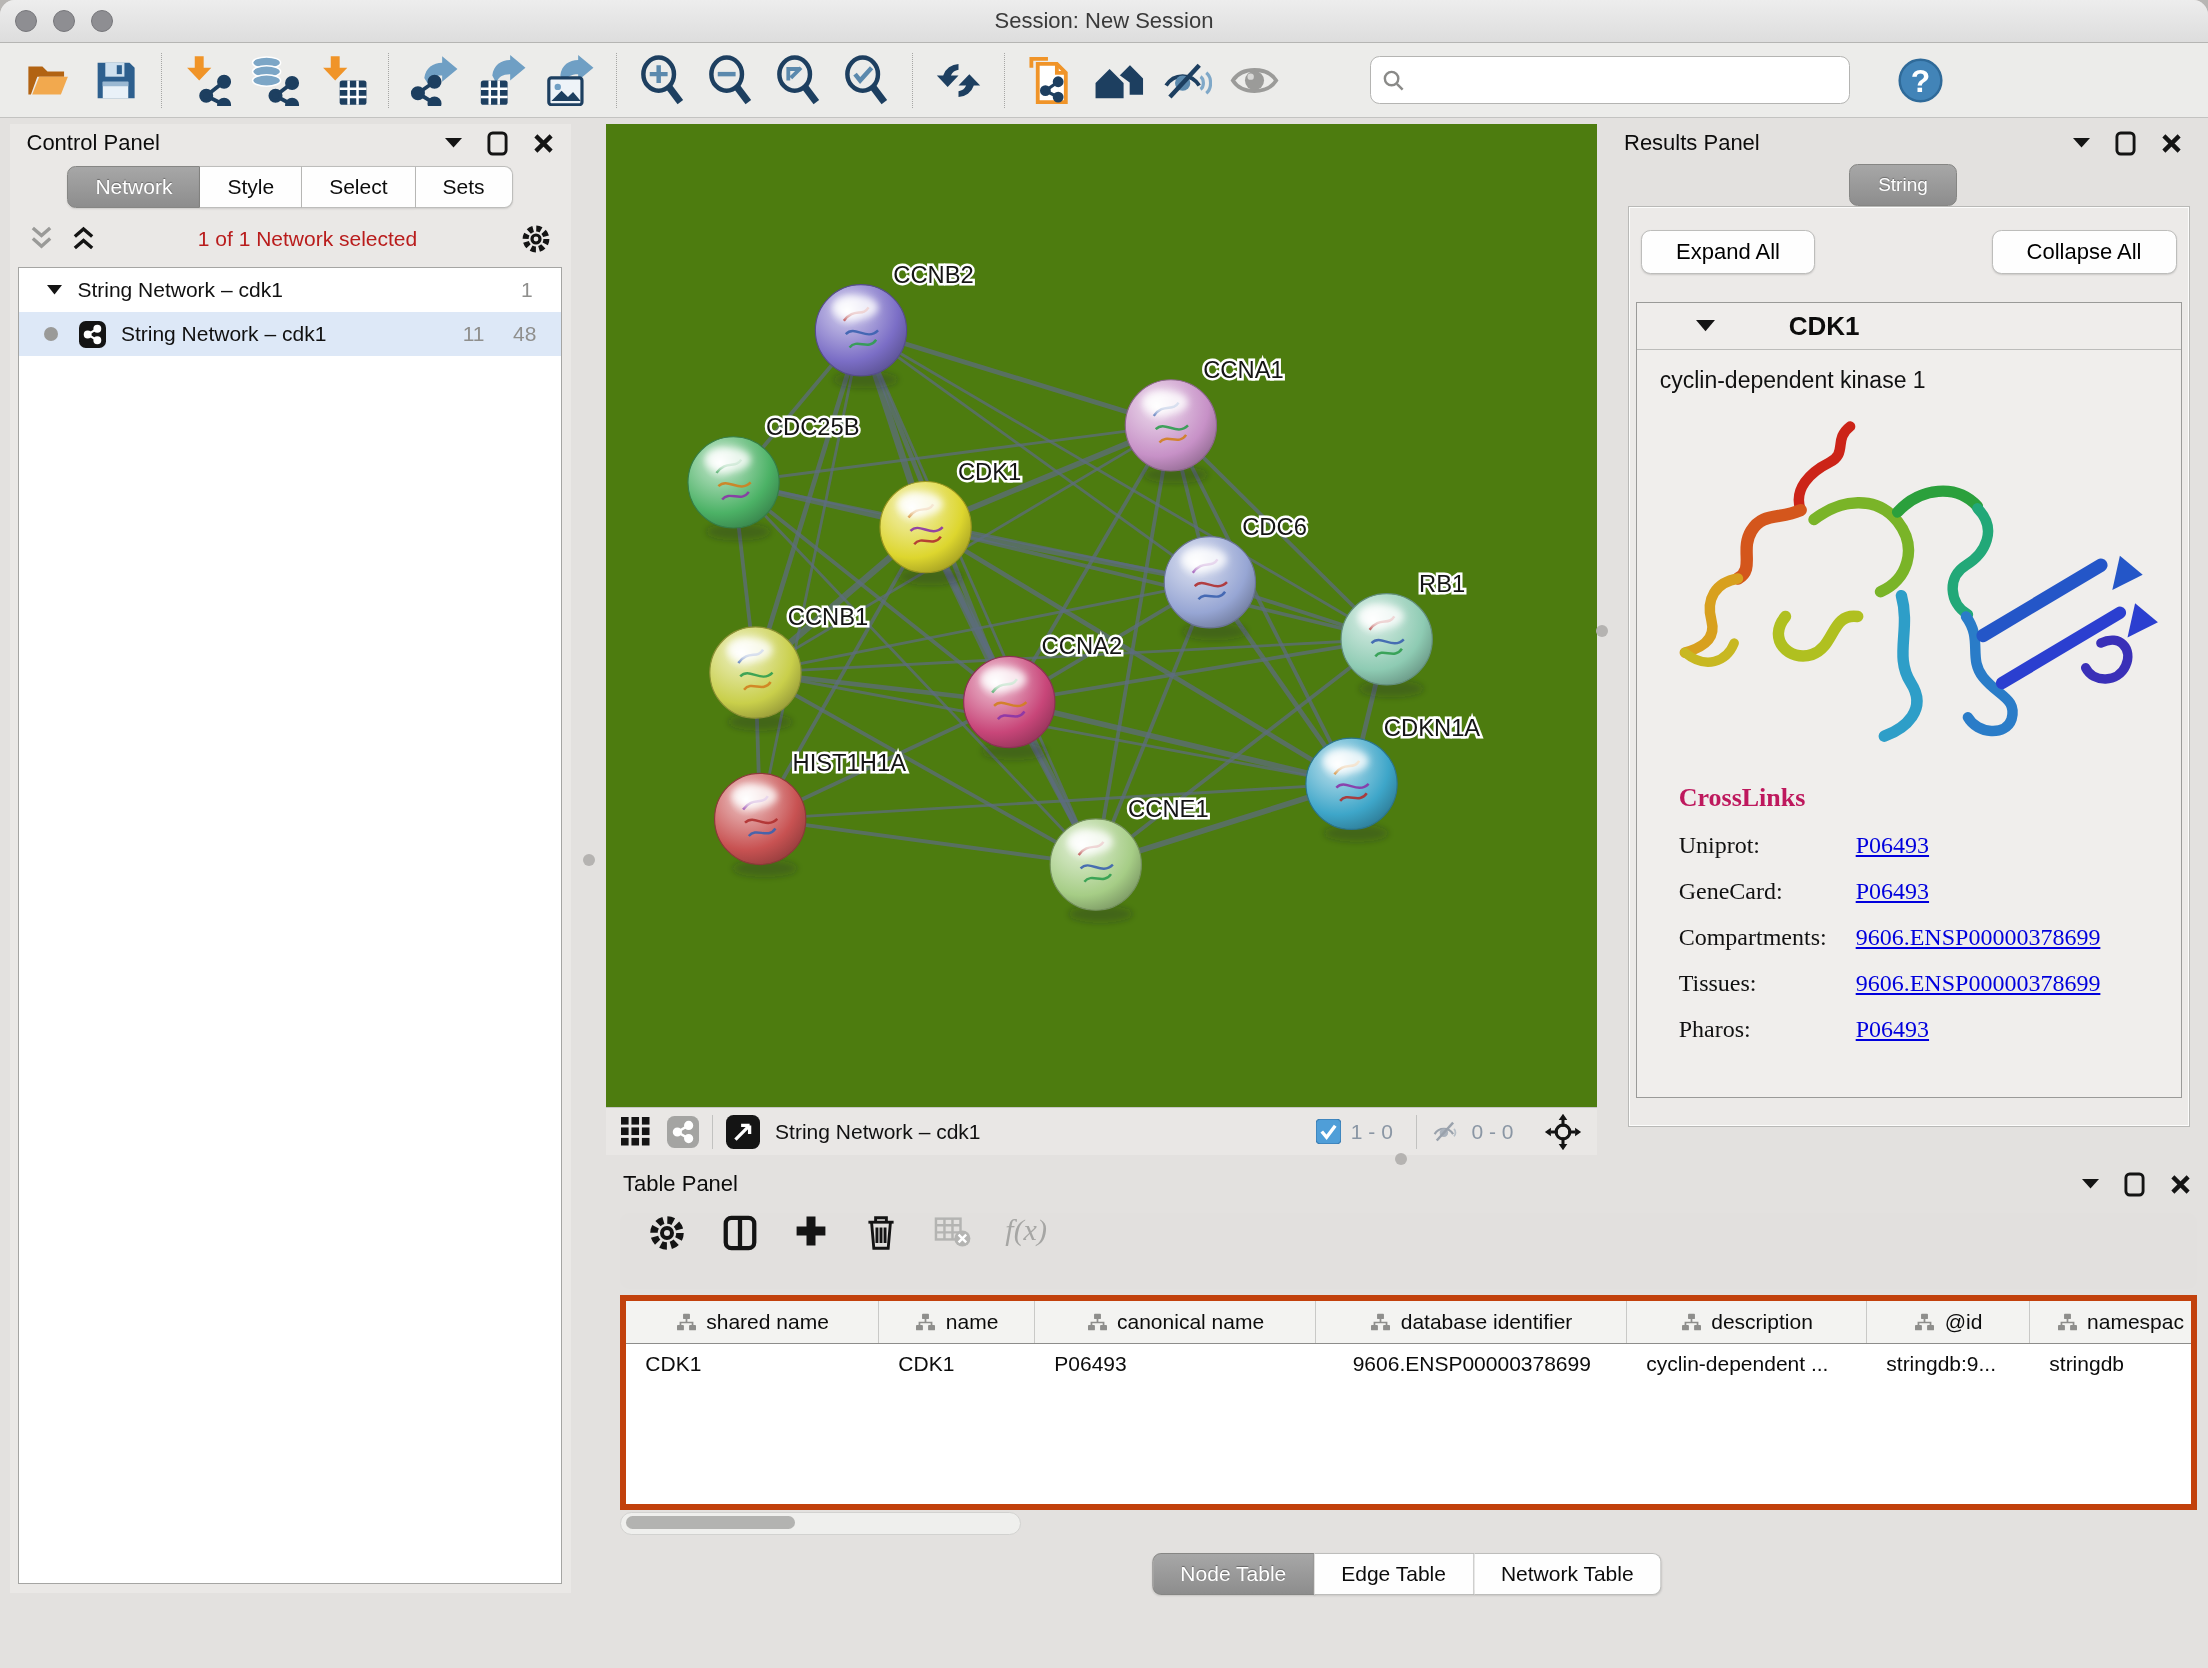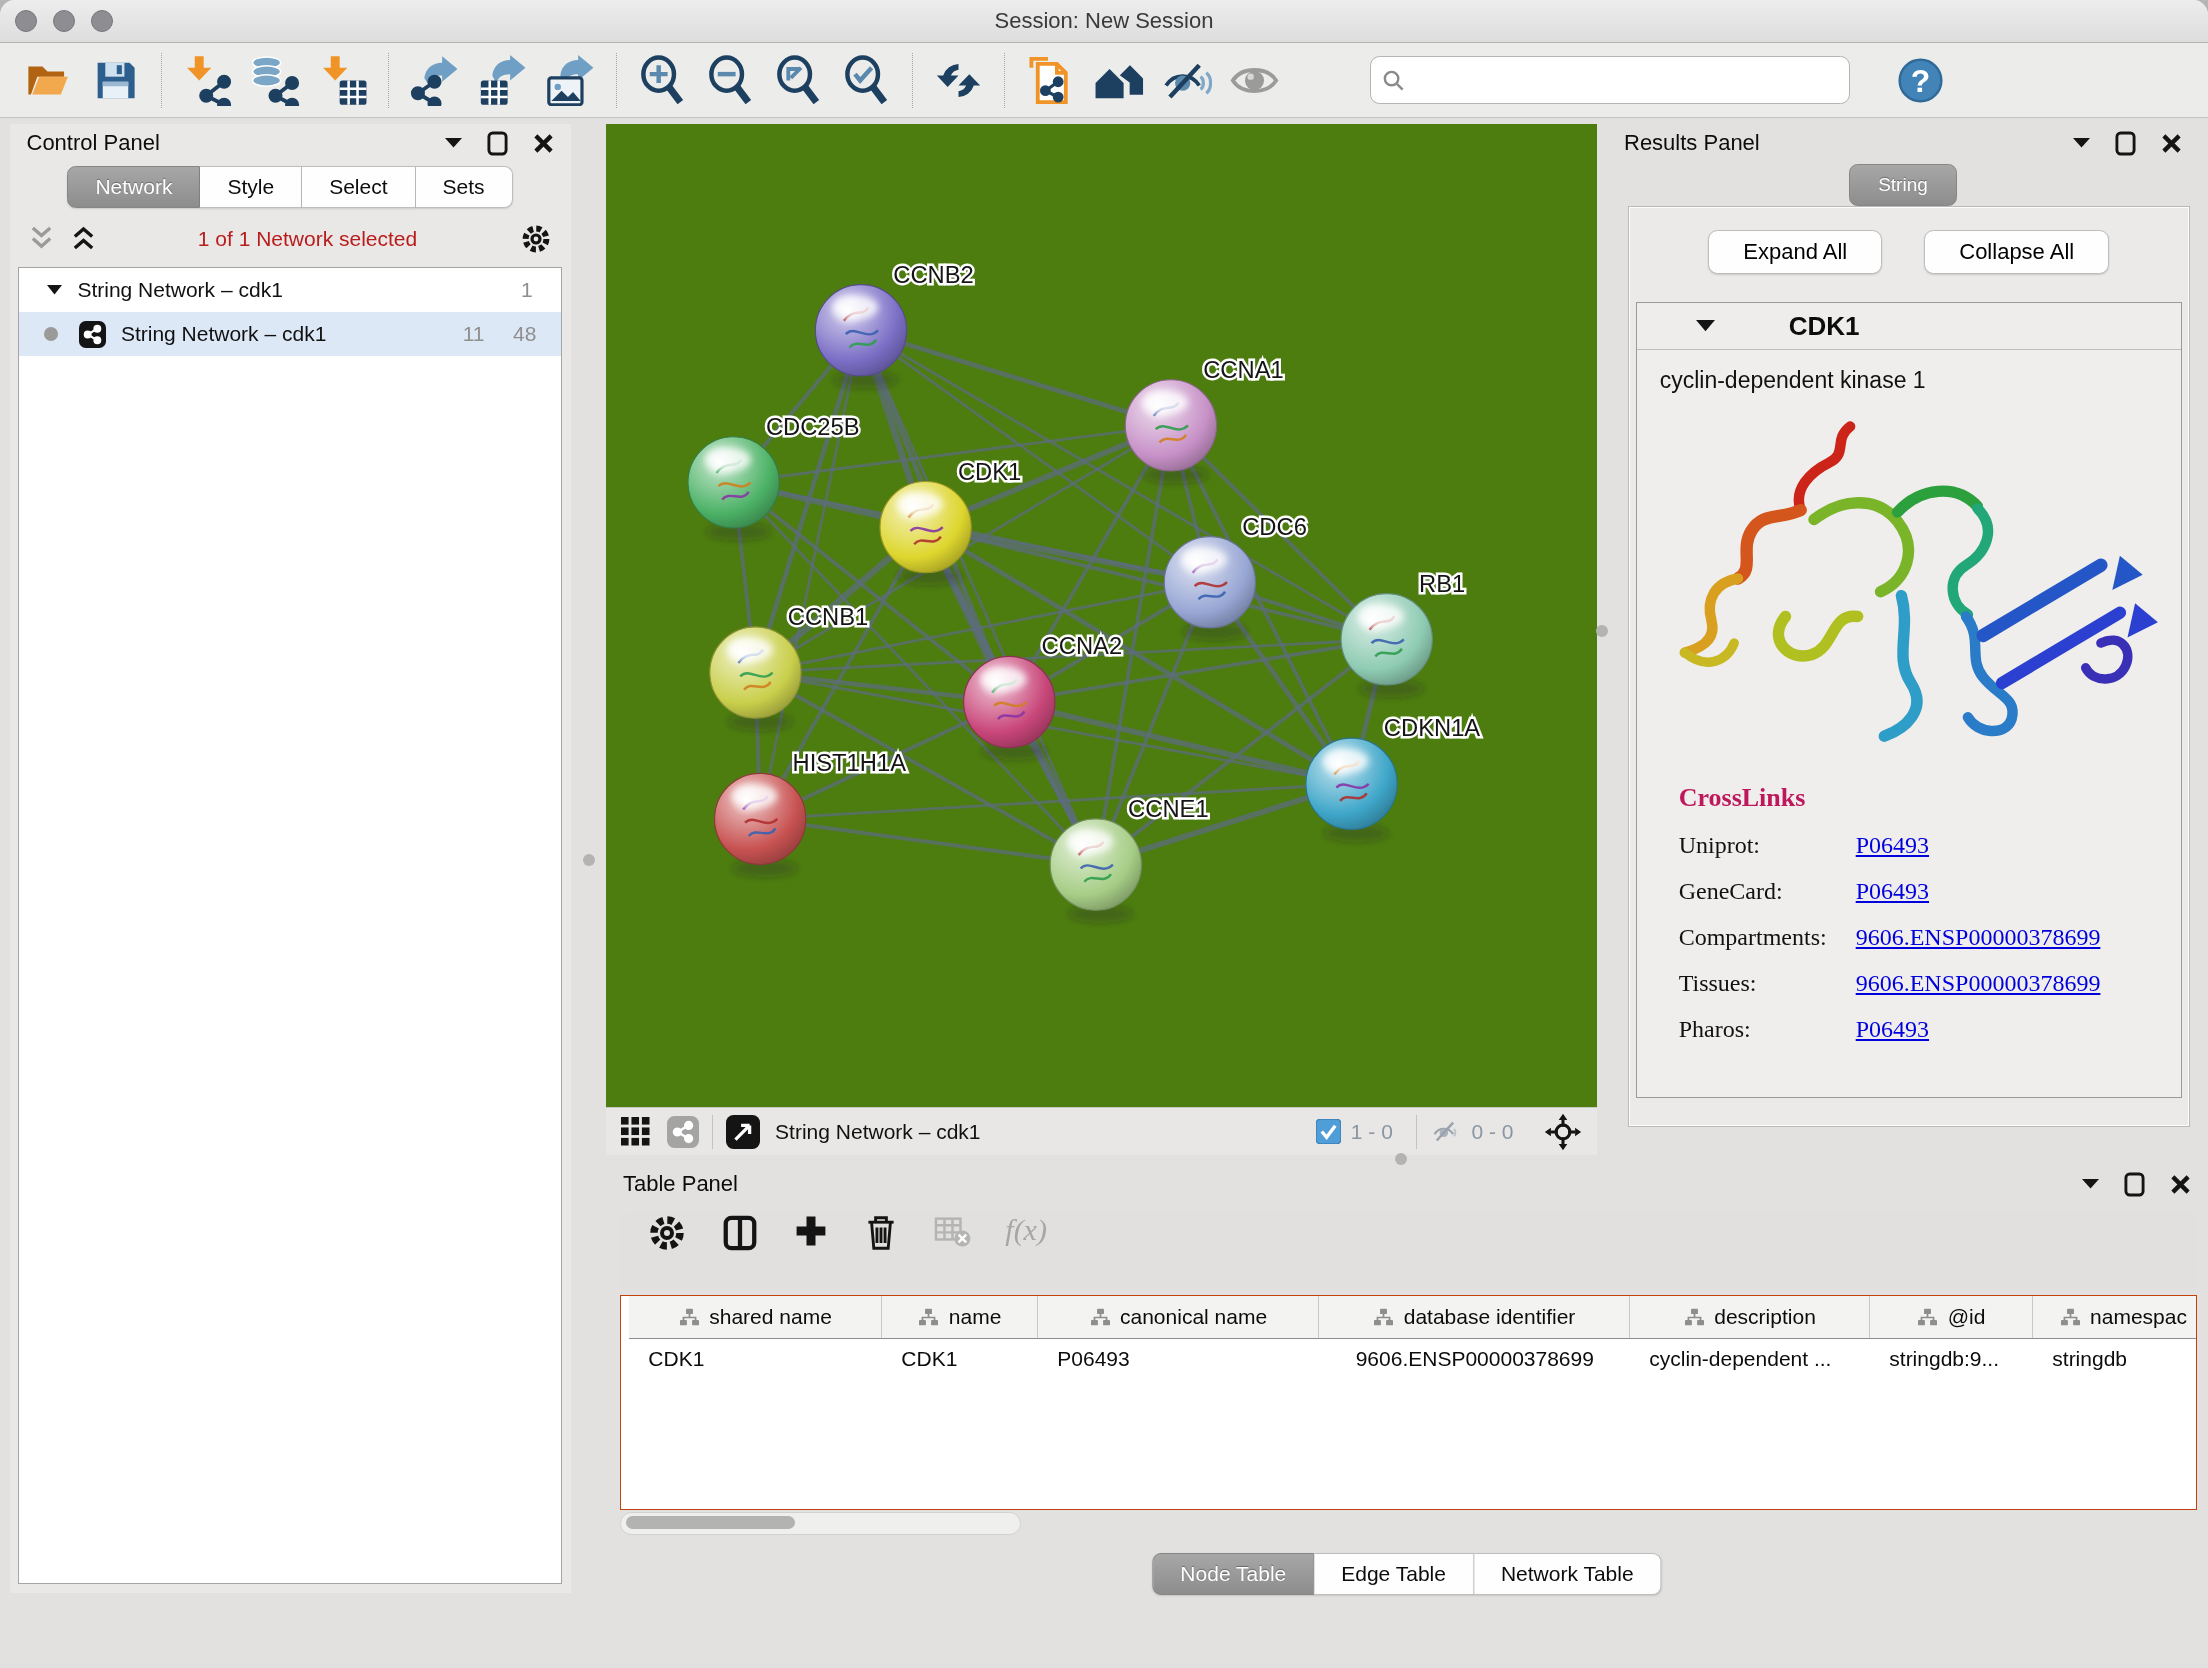--- a/index.html
+++ b/index.html
@@ -48,40 +48,40 @@
   .nt-sep{width:0;height:34px;border-left:1px solid #c2c2c0;margin:0 13.3px;}
   .nt-name{margin-left:15px;color:#111;}
   .nt-count{color:#8a96a4;margin:0 9.5px;}
   
   .results-panel{position:absolute;left:1607px;top:124px;width:592px;height:1020px;}
   .rp-tabwrap{display:flex;justify-content:center;margin-top:1.9px;}
   .rp-tab{height:40px;line-height:40px;padding:0 28.5px;border-radius:8.6px;background:linear-gradient(#a7a7a7,#8d8d8d);
     color:#fff;font-size:19px;border:1px solid #868684;text-shadow:0 -1px 1px rgba(0,0,0,.35);}
   .rp-box{position:absolute;left:21px;right:9.5px;top:82px;bottom:17px;background:#eceae8;
     border:1px solid #b9b9b7;box-shadow:inset 0 0 0 1px #fdfdfc;}
-  .rp-buttons{display:flex;justify-content:center;gap:42px;padding:23px 12px;}
+  .rp-buttons{display:flex;justify-content:space-between;gap:42px;padding:23px 12px;}
   .rp-btn{height:42px;line-height:42px;padding:0 34px;background:#fefefe;border:1px solid #bdbdbb;
     border-radius:9.5px;font-size:22px;box-shadow:0 1px 1.9px rgba(0,0,0,.15);}
   .rp-inner{position:absolute;left:6.7px;right:6.7px;top:95px;bottom:28.5px;border:1px solid #9a9a98;background:#f0eeec;}
   .rp-inner-head{height:46px;border-bottom:1px solid #bcbcba;display:flex;align-items:center;
     padding-left:59px;gap:74px;background:#efedeb;}
   .rp-protein-name{font-size:26px;font-weight:bold;color:#0c0c0c;}
   .rp-desc{font-size:23px;color:#111;padding:17px 23px 0 23px;}
   .crosslinks{font-family:"Liberation Serif",serif;padding:5.7px 42px 0 42px;}
   .cl-head{font-size:26px;font-weight:bold;color:#be185d;}
   .cl-row{display:flex;margin-top:19px;font-size:24px;}
   .cl-label{width:177px;color:#111;}
   .cl-link{color:#0000dd;text-decoration:underline;}
   
   .table-panel{position:absolute;left:606px;top:1165px;right:0;height:439px;}
   .tp-toolbar{position:absolute;left:14.3px;right:11.4px;top:48px;height:76px;background:#e2e0de;
     border-radius:9.5px;display:flex;gap:34px;padding:0 27px;box-sizing:border-box;}
   .tp-toolbar .fx{font-family:"Liberation Serif",serif;font-style:italic;font-size:30px;color:#a6a6a4;}
   .tp-table{position:absolute;left:14.3px;right:11.4px;top:130px;bottom:94px;background:#fff;
-    border:1px solid #c2410c;overflow:hidden;padding-left:8px;}
+    border:6px solid #c2410c;overflow:hidden;}
   .tp-header-row{display:flex;height:42px;background:#f3f3f1;border-bottom:1.9px solid #8d8d8b;}
   .th{display:flex;align-items:center;justify-content:center;gap:9.5px;font-size:21px;color:#0c0c0c;
     border-right:1px solid #c9c9c7;box-sizing:border-box;white-space:nowrap;overflow:hidden;flex:none;}
   .td-row{display:flex;height:40px;align-items:center;font-size:21px;color:#0c0c0c;}
   .td{box-sizing:border-box;white-space:nowrap;overflow:hidden;padding-left:19px;flex:none;}
   .td.center{text-align:center;padding-left:0;}
   .tp-scroll{position:absolute;left:14.3px;bottom:69px;width:399px;height:21px;background:#efefed;
     border:1px solid #d2d2d0;border-radius:11.4px;}
   .tp-scroll .thumb{position:absolute;left:4.8px;top:2.9px;width:169px;height:13.3px;background:#b3b3b1;border-radius:7.6px;}
   .tp-tabs{position:absolute;bottom:9.5px;left:50%;transform:translateX(-50%);display:flex;}

